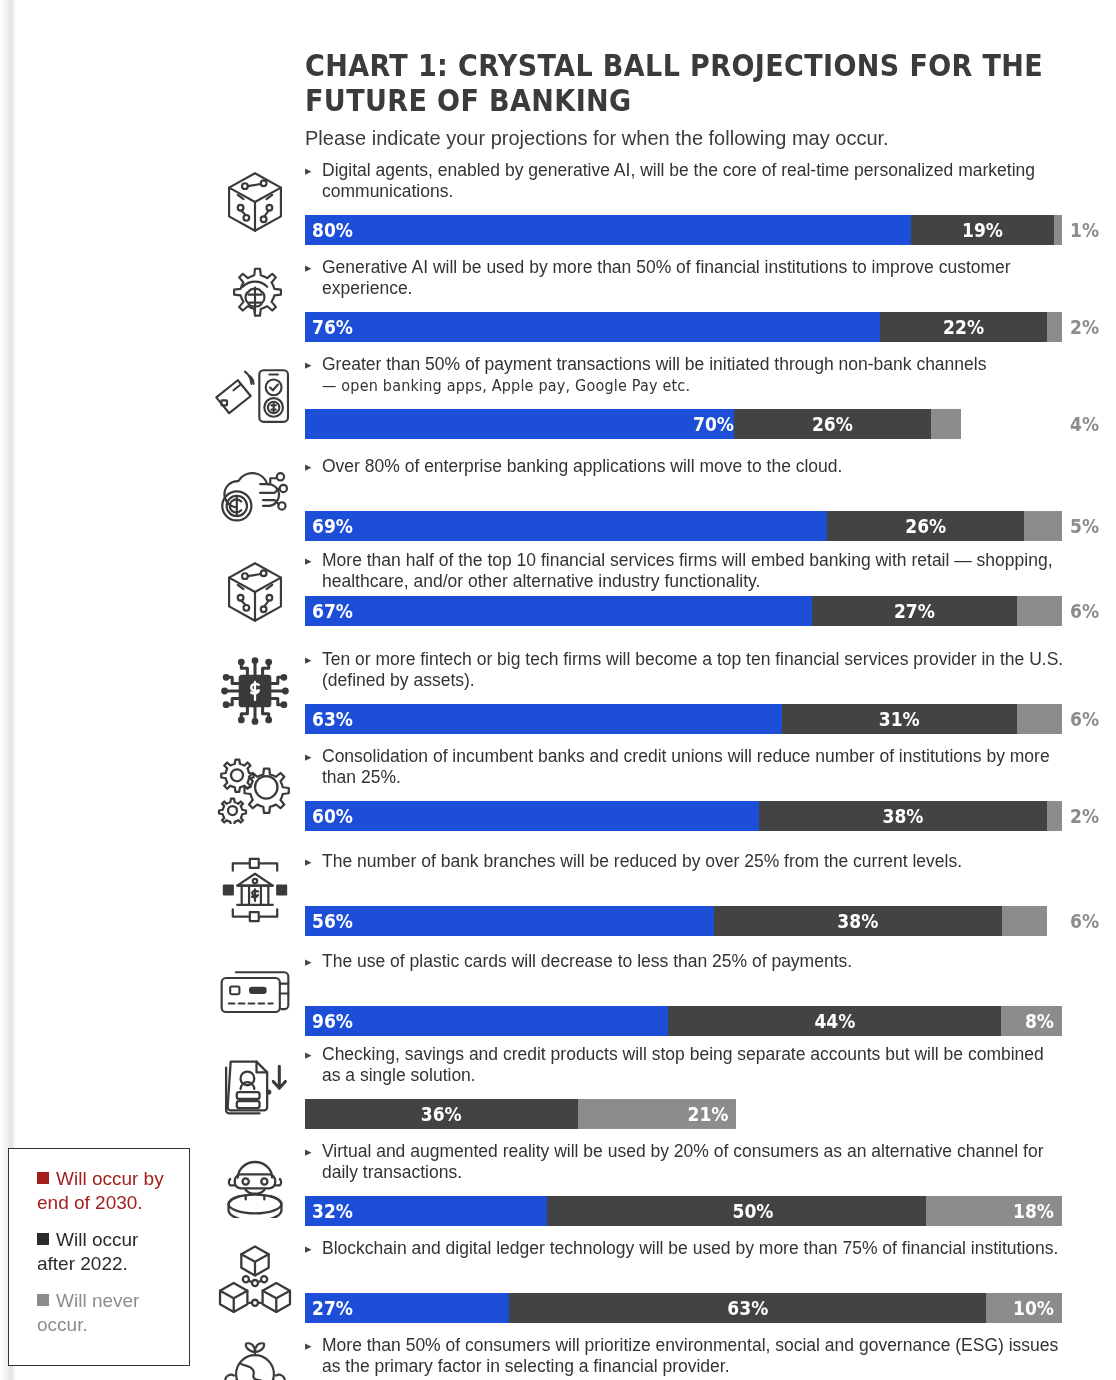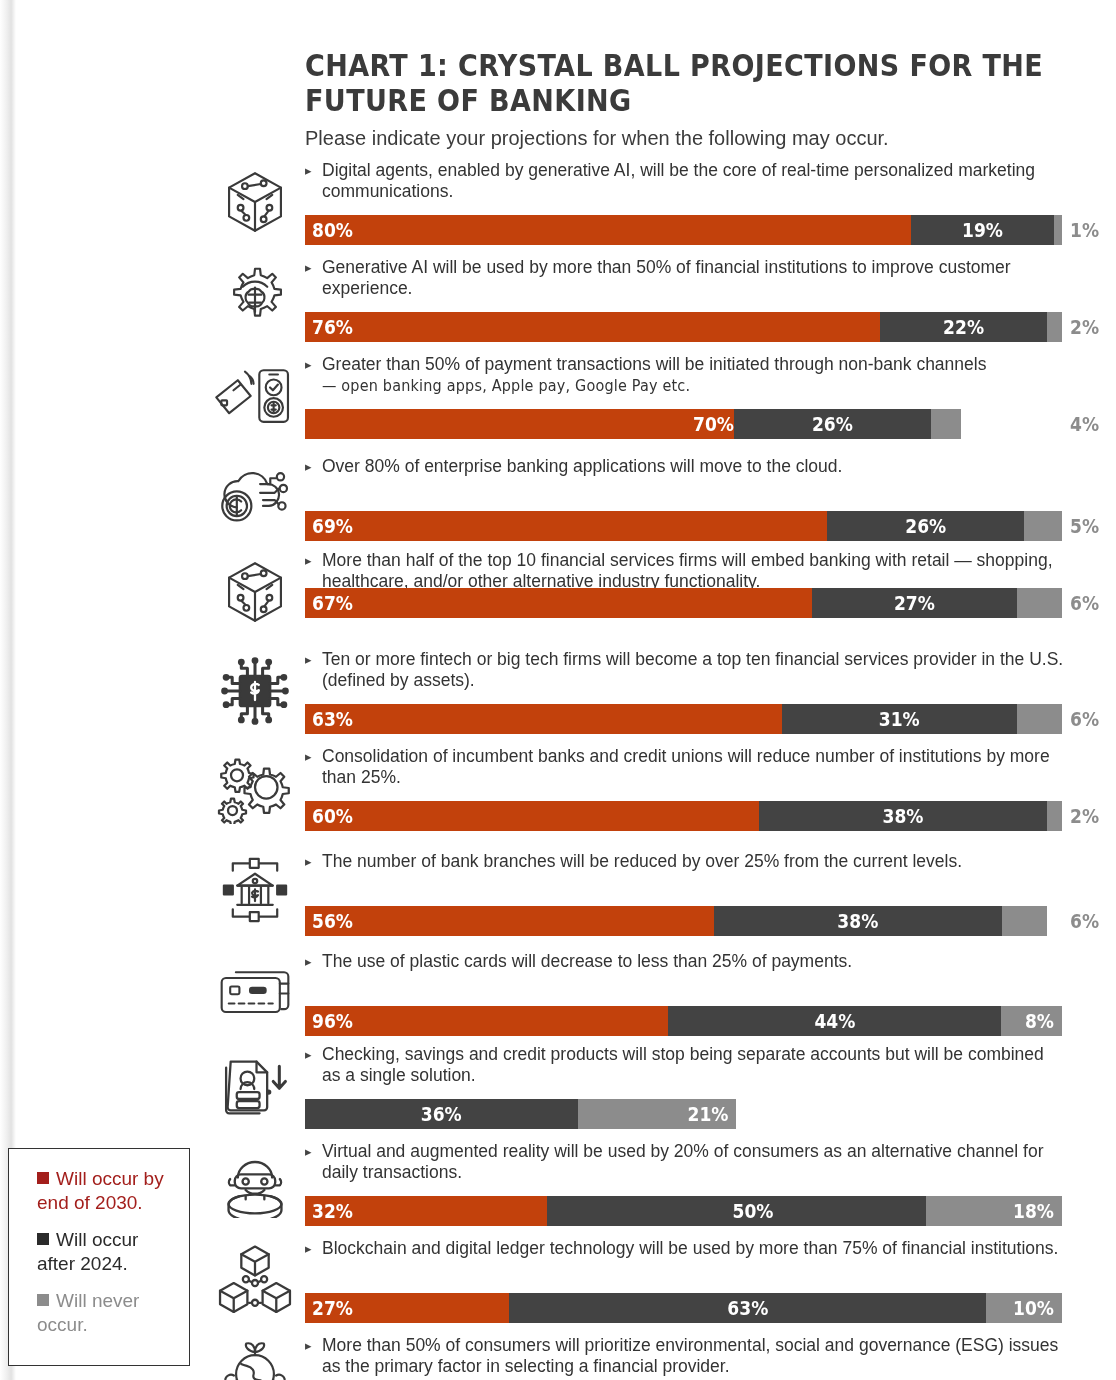--- a/index.html
+++ b/index.html
@@ -66,21 +66,21 @@
   }
   .bar{
     position:absolute;left:0;top:0;height:30px;width:757px;
     display:flex;align-items:stretch;
   }
   .seg{
     position:relative;height:30px;box-sizing:border-box;
     display:flex;align-items:center;
     overflow:visible;
   }
-  .seg-a{background:#c2410c;}
+  .seg-a{background:#1d4ed8;}
   .seg-b{background:#434343;}
   .seg-c{background:#8c8c8c;}
   .seg .lab{
     font-size:19px;font-weight:bold;color:#ffffff;
     white-space:nowrap;line-height:30px;
     font-family:"DejaVu Sans Condensed","Liberation Sans",sans-serif;
   }
   .seg-a .lab{padding-left:7px;}
   .seg-b .lab{margin:0 auto;}
   .seg-c .lab{margin-left:auto;padding-right:8px;}
@@ -283,21 +283,21 @@
               <path d="M69 62 L63 70"></path>
    <path d="M26 40 L34 46"></path>
               <path d="M74 40 L66 46"></path>
             </g>
           </svg>
         </div>
         <div class="statement" style="top: 2px;">
           <span class="caret">▸</span>
           <span class="st-text">More than half of the top 10 financial services firms will embed banking with retail — shopping, healthcare, and/or other alternative industry functionality.</span>
         </div>
-        <div class="barwrap" style="top: 40px;">
+        <div class="barwrap" style="top: 48px;">
           <div class="bar">
             <div class="seg seg-a" style="width: 507.19px;">
               <span class="lab">67%</span>
             </div>
             <div class="seg seg-b" style="width: 204.39px;">
               <span class="lab">27%</span>
             </div>
             <div class="seg seg-c" style="width: 45.42px;"></div>
           </div>
           <div class="out-lab" style="left: 765px;">6%</div>
@@ -571,17 +571,17 @@
         <div class="statement" style="top: 2px;">
           <span class="caret">▸</span>
           <span class="st-text">More than 50% of consumers will prioritize environmental, social and governance (ESG) issues as the primary factor in selecting a financial provider.</span>
         </div>
       </div>
     </div>
 
 
   <div class="legend">
       <div class="legend-item li-0"><span class="sw"></span><span>Will occur by end of 2030.</span></div>
-      <div class="legend-item li-1"><span class="sw"></span><span>Will occur after 2024.</span></div>
+      <div class="legend-item li-1"><span class="sw"></span><span>Will occur after 2022.</span></div>
       <div class="legend-item li-2"><span class="sw"></span><span>Will never occur.</span></div>
     </div>
 
 </div>
 
 </body></html>

